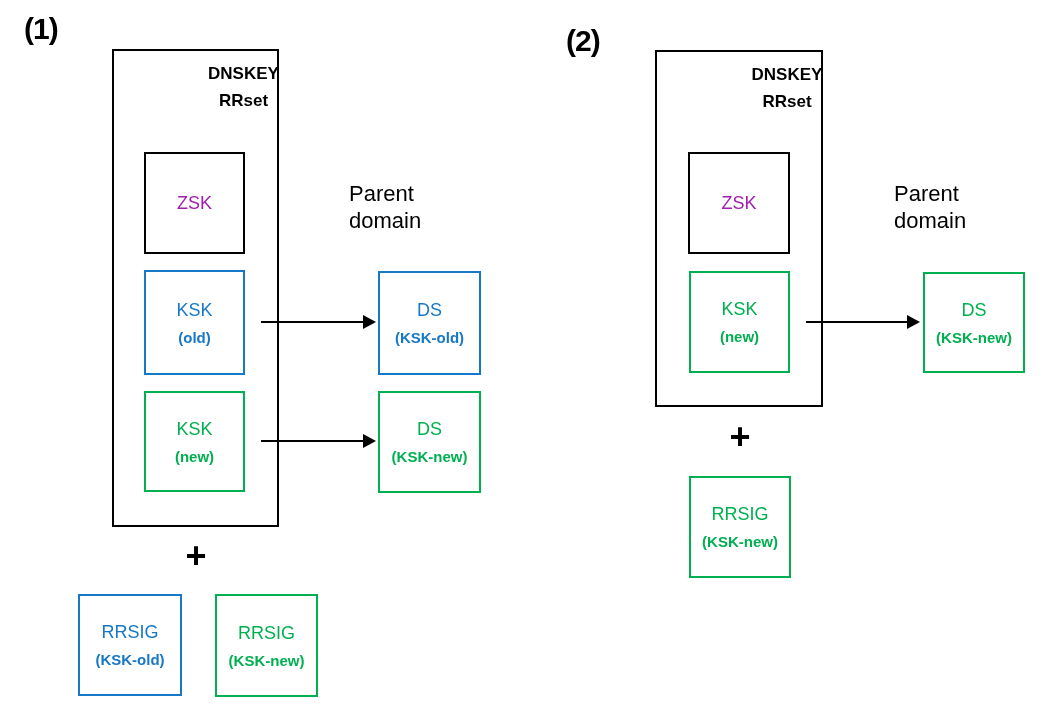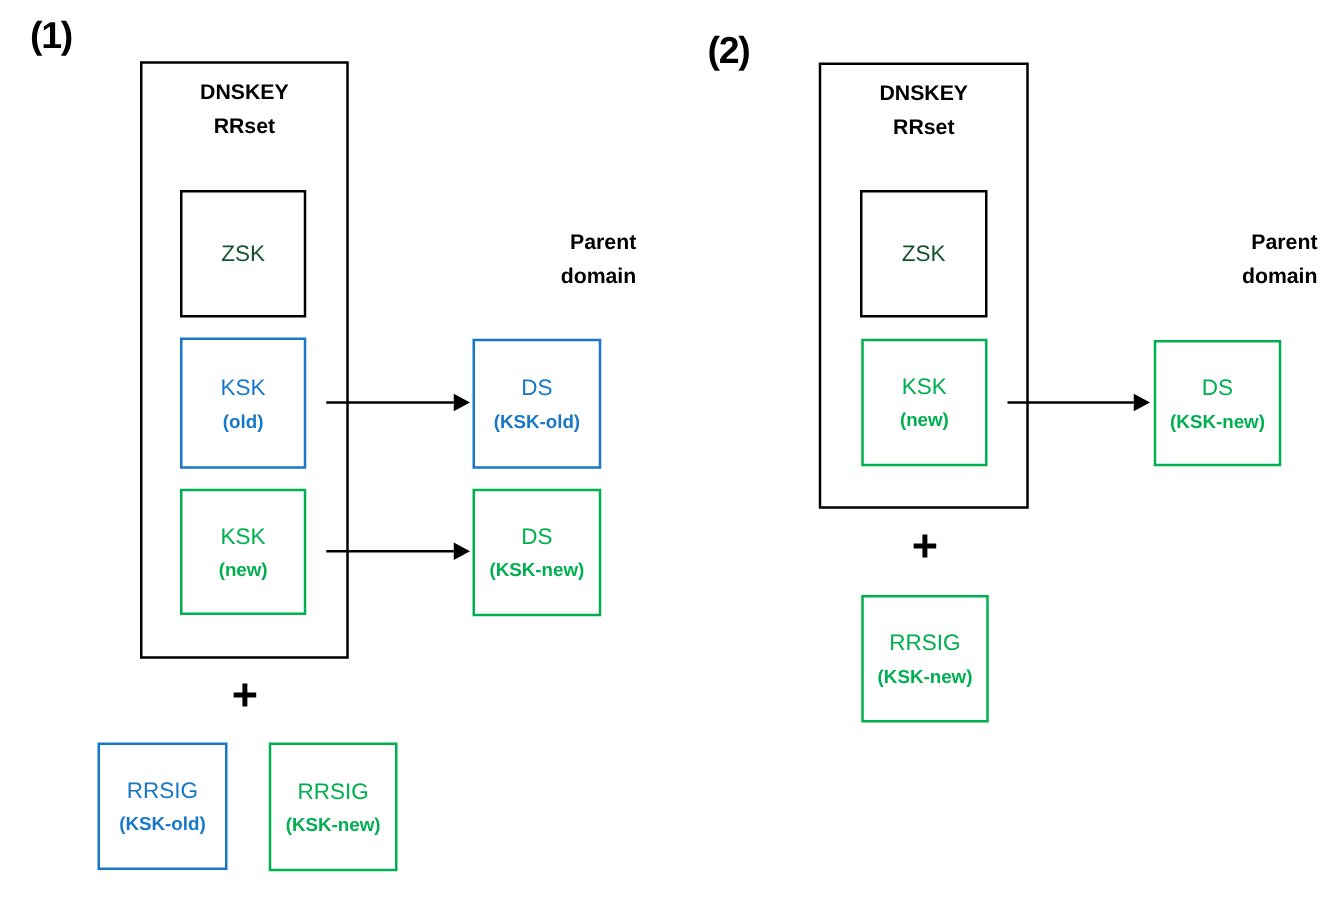--- a/index.html
+++ b/index.html
@@ -4,40 +4,40 @@
 <style>
   html, body { margin:0; padding:0; background:#ffffff; }
   .canvas {
     position:relative; width:1060px; height:725px; overflow:hidden;
     background:#ffffff;
     font-family:"Liberation Sans", sans-serif;
     color:#000;
   }
   .panel-label { position:absolute; font-size:30px; font-weight:bold; letter-spacing:-1px; }
   .outline-box { position:absolute; box-sizing:border-box; border:2px solid #000; background:transparent; }
-  .rrset-title { position:absolute; text-align:center; font-weight:bold; font-size:17px; line-height:27px; }
+  .rrset-title { position:absolute; text-align:center; font-weight:bold; font-size:17px; line-height:27px;padding-left:48px; }
   .key-box {
     position:absolute; box-sizing:border-box; background:#fff;
     display:flex; flex-direction:column; align-items:center; justify-content:center;
     gap:8px; text-align:center;
   }
-  .key-box.black { border:2px solid #000; color:#14532d; }
+  .key-box.black { border:2px solid #000; color:#a21caf; }
   .key-box.blue  { border:2px solid var(--blue,#1778C7);  color:var(--blue,#1778C7); }
   .key-box.green { border:2px solid var(--green,#00B050); color:var(--green,#00B050); }
   .kb-title { font-size:18px; }
   .kb-sub   { font-size:15px;font-weight:bold; }
   .arrow { position:absolute; height:2px; background:#000; }
   .arrow::after {
     content:""; position:absolute; right:-13px; top:-6px;
     width:0; height:0;
     border-left:13px solid #000;
     border-top:7px solid transparent;
     border-bottom:7px solid transparent;
   }
-  .parent-label { position:absolute; text-align:right; font-weight:bold; font-size:17px; line-height:27px; }
+  .parent-label { position:absolute; text-align:left; font-weight:normal; font-size:22px; line-height:27px; }
   .plus { position:absolute; width:100px; text-align:center; font-size:36px; font-weight:bold; line-height:40px; }
 </style>
 </head>
 <body>
 
 <div class="canvas">
 
   <div class="panel-label" style="left:24px; top:12px;">(1)</div>
 
   <div class="outline-box" style="left:112px; top:49px; width:167px; height:478px;"></div>

